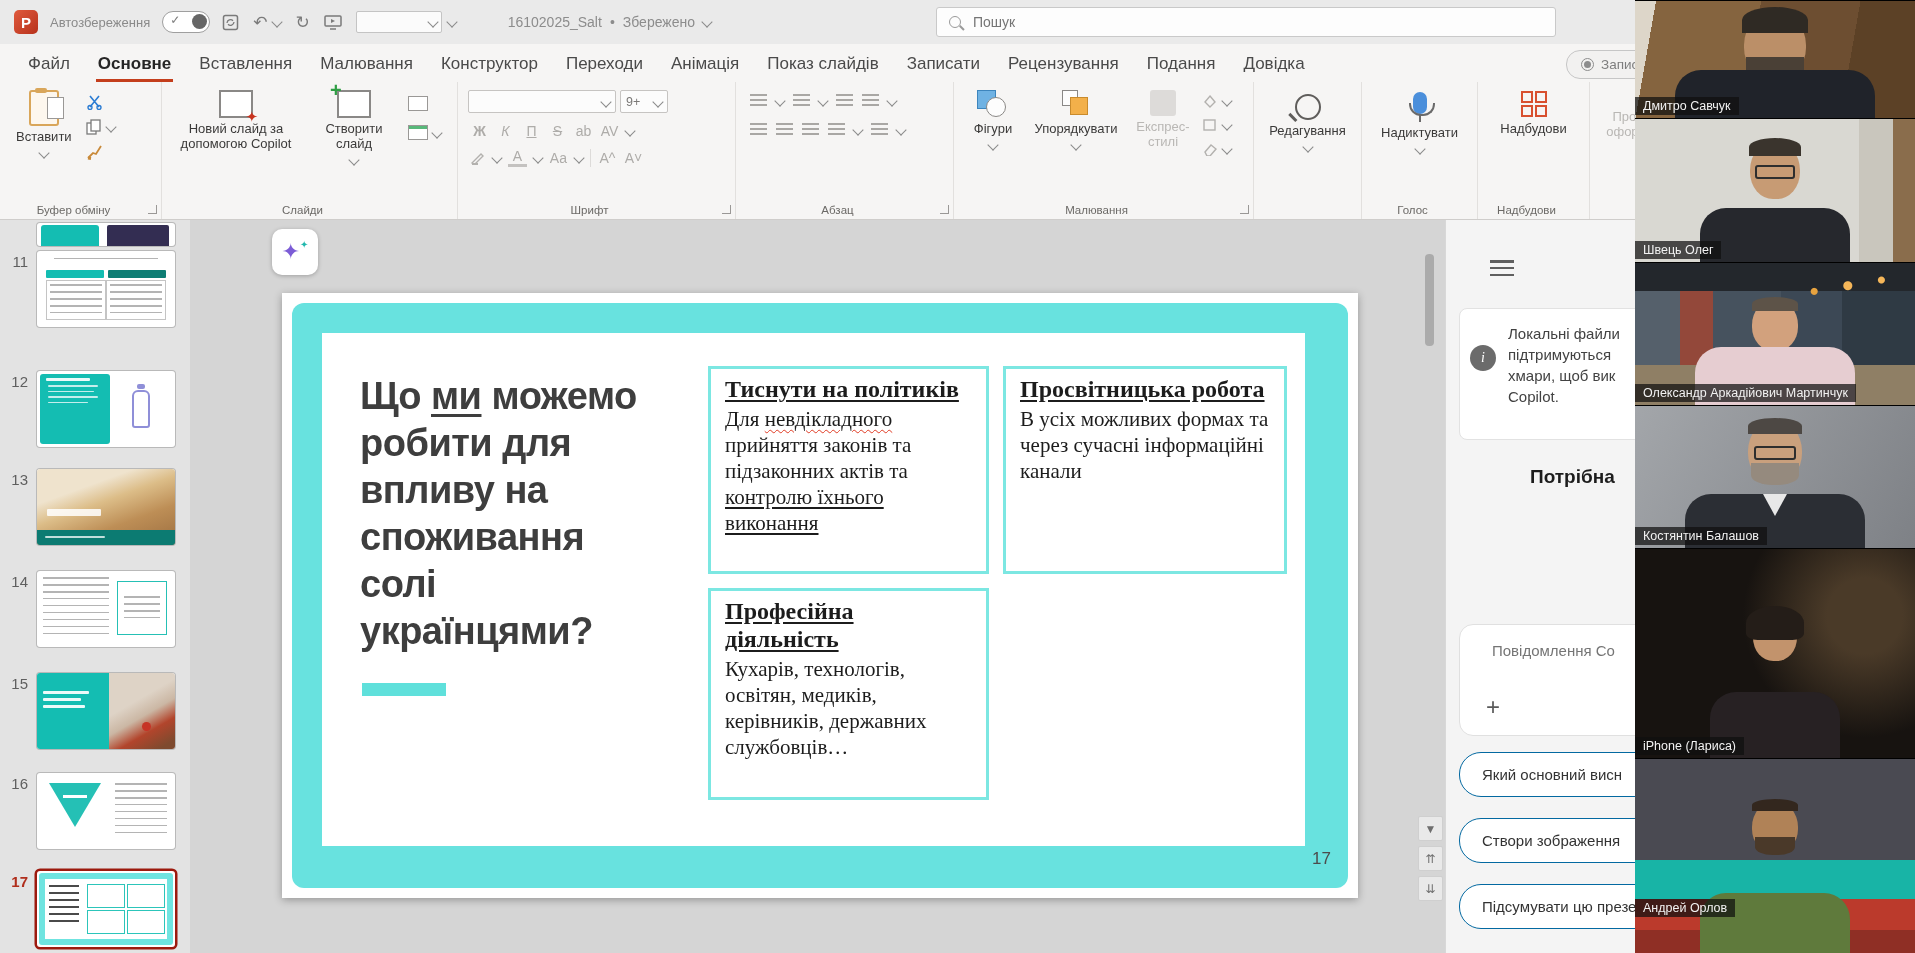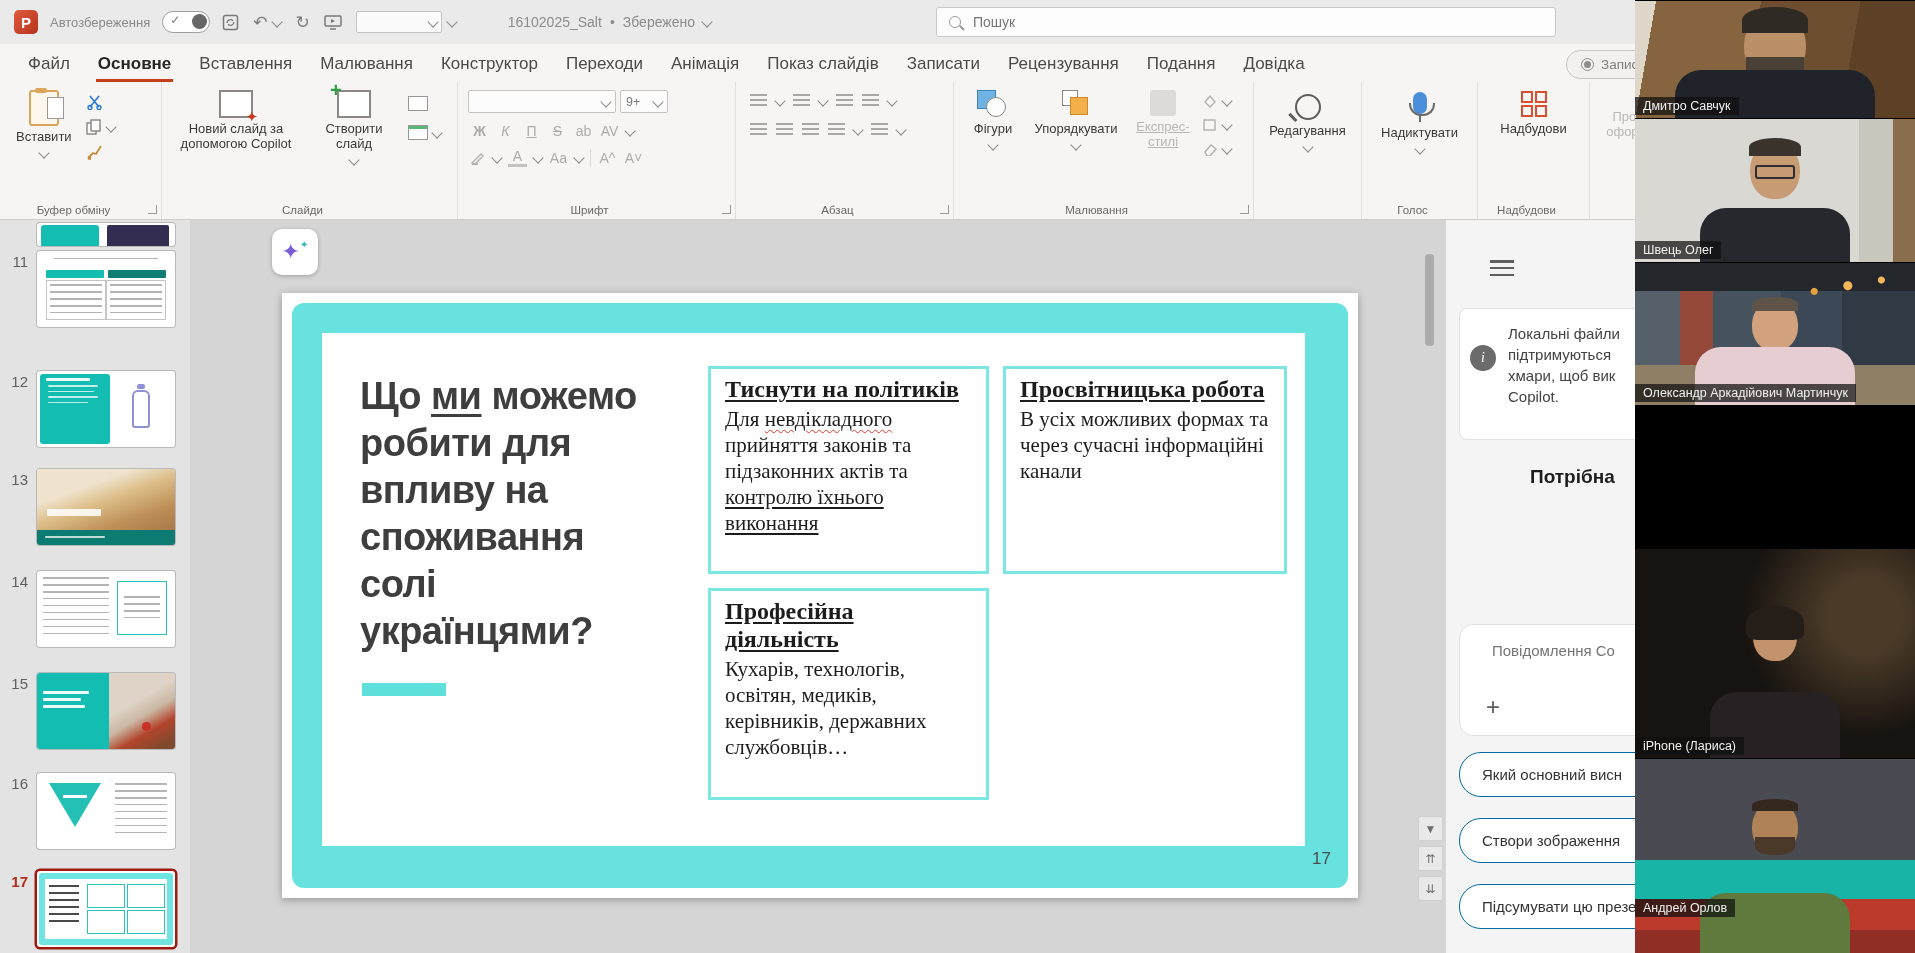--- a/index.html
+++ b/index.html
@@ -362,21 +362,21 @@
         <div class="bigbtn" style="width:62px;">
           <span class="icn-shapes"></span>
           <span>Фігури</span>
           <span class="chev"></span>
         </div>
         <div class="bigbtn" style="width:96px;">
           <span class="icn-arrange"></span>
           <span>Упорядкувати</span>
           <span class="chev"></span>
         </div>
-        <div class="bigbtn dis" style="width:70px;text-decoration:underline;">
+        <div class="bigbtn dis" style="width:70px;">
           <span class="icn-quick"></span>
           <span>Експрес-стилі</span>
         </div>
         <div style="display:flex;flex-direction:column;gap:10px;padding-top:12px;">
           <span class="mrow">
               <svg width="16" height="14">
                 <path d="M8 2l5 6-5 5-5-5z" fill="none" stroke="#b3b1ae" stroke-width="1.4"></path>
               </svg>
               <span class="chev"></span>
             </span>
@@ -590,20 +590,27 @@
         <div class="glasses"></div>
         <div class="torso"></div>
       <span class="vname">Швець Олег</span>
     </div>
     <div class="vt vt3" style="top:262px;height:143px;">
       <div class="bg"></div>
         <div class="head"></div>
         <div class="torso"></div>
       <span class="vname">Олександр Аркадійович Мартинчук</span>
     </div>
+    <div class="vt vt4" style="top:405px;height:143px;">
+      <div class="bg"></div>
+        <div class="head"></div>
+        <div class="glasses"></div>
+        <div class="torso"></div>
+      <span class="vname">Костянтин Балашов</span>
+    </div>
     <div class="vt vt5" style="top:548px;height:210px;">
       <div class="bg"></div>
         <div class="head"></div>
         <div class="torso"></div>
       <span class="vname">iPhone (Лариса)</span>
     </div>
     <div class="vt vt6" style="top:758px;height:195px;">
       <div class="bg"></div>
         <div class="head"></div>
         <div class="torso"></div>

